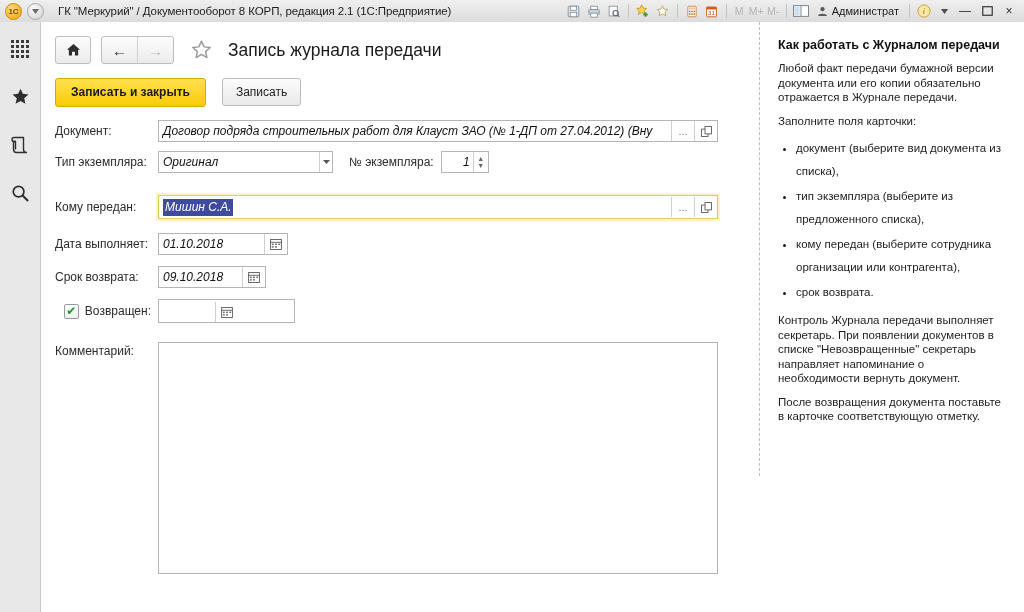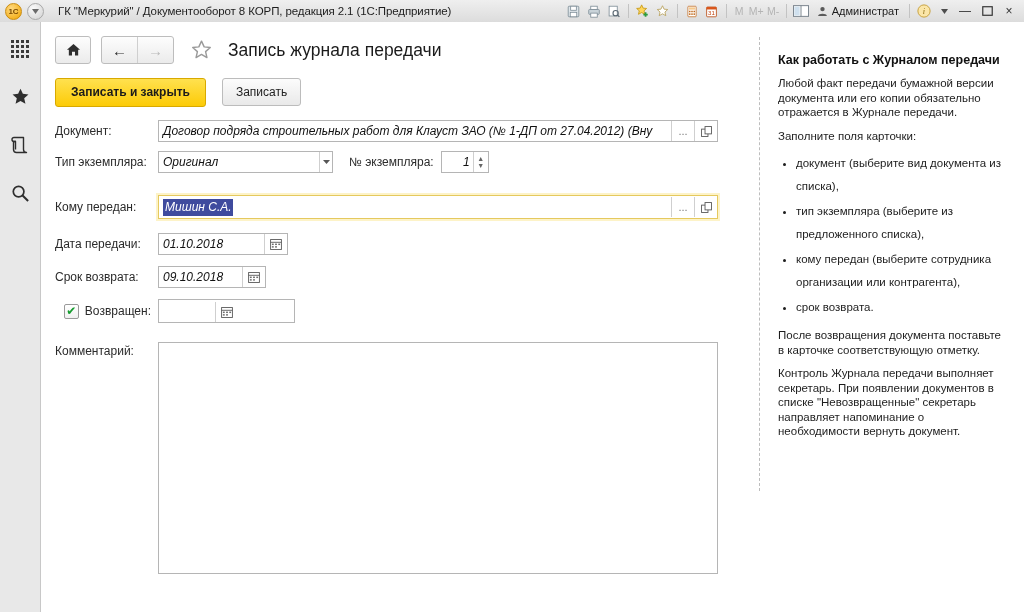--- a/index.html
+++ b/index.html
@@ -123,21 +123,21 @@
   }
   .chk span{color:#159c2f;font-size:12px;line-height:12px;font-weight:bold;}
 
   .commentwrap{display:flex;padding-left:14px;margin-top:19px;border-radius:8px;}
   .textarea{
     width:560px;height:232px;border:1px solid #b5b5b5;background:#fff;box-sizing:border-box;
   }
 
   
   .help{
-    position:absolute;right:0;top:15px;width:265px;height:454px;
+    position:absolute;right:0;top:0;width:265px;height:454px;
     border-left:1px dashed #bdbdbd;box-sizing:border-box;
     padding:16px 16px 0 18px;background:#fff;
   }
   .help h3{margin:0 0 9px 0;font-size:12.5px;color:#111;font-weight:bold;}
   .help p{margin:0 0 9px 0;font-size:11.5px;line-height:14.5px;color:#1d1d1d;}
   .help ul{margin:0 0 9px 0;padding-left:18px;}
   .help li{font-size:11.5px;line-height:23px;color:#1d1d1d;margin-bottom:2px;}
 
   .grid-dot{width:3px;height:3px;background:#3a3a3a;}
   .grid-ico{display:grid;grid-template-columns:repeat(4,3px);grid-template-rows:repeat(4,3px);gap:2px;}
@@ -371,21 +371,21 @@
           <div class="fbtn">
             <svg width="11" height="11" viewBox="0 0 12 12">
                 <rect x="0.6" y="3.4" width="7" height="8" fill="#fff" stroke="#5c5c5c"></rect>
                 <rect x="4.4" y="0.6" width="7" height="8" fill="#fff" stroke="#5c5c5c"></rect>
               </svg>
           </div>
         </div>
       </div>
 
       <div class="row" style="margin-bottom:11px;">
-        <div class="lbl lbl-w">Дата передачи:</div>
+        <div class="lbl lbl-w">Дата выполняет:</div>
         <div class="field" style="width:130px;">
           <div class="txt">01.10.2018</div>
           <div class="fbtn">
             <svg width="12" height="11" viewBox="0 0 13 12">
                 <rect x="0.6" y="0.6" width="11.8" height="10.8" fill="#fff" stroke="#5c5c5c"></rect>
                 <line x1="0.6" y1="3.6" x2="12.4" y2="3.6" stroke="#5c5c5c"></line>
                 <g fill="#6d6d6d">
                   <rect x="2" y="5" width="2" height="1.6"></rect>
                   <rect x="5.5" y="5" width="2" height="1.6"></rect>
                   <rect x="9" y="5" width="2" height="1.6"></rect>
@@ -452,18 +452,18 @@
     <div class="help">
       <h3>Как работать с Журналом передачи</h3>
       <p>Любой факт передачи бумажной версии документа или его копии обязательно отражается в Журнале передачи.</p>
       <p>Заполните поля карточки:</p>
       <ul>
         <li>документ (выберите вид документа из списка),</li>
         <li>тип экземпляра (выберите из предложенного списка),</li>
         <li>кому передан (выберите сотрудника организации или контрагента),</li>
         <li>срок возврата.</li>
       </ul>
+      <p>Контроль Журнала передачи выполняет секретарь. При появлении документов в списке "Невозвращенные" секретарь направляет напоминание о необходимости вернуть документ.</p>
       <p>После возвращения документа поставьте в карточке соответствующую отметку.</p>
-      <p>Контроль Журнала передачи выполняет секретарь. При появлении документов в списке "Невозвращенные" секретарь направляет напоминание о необходимости вернуть документ.</p>
     </div>
 
   </div>
 </div>
 
 </body></html>

